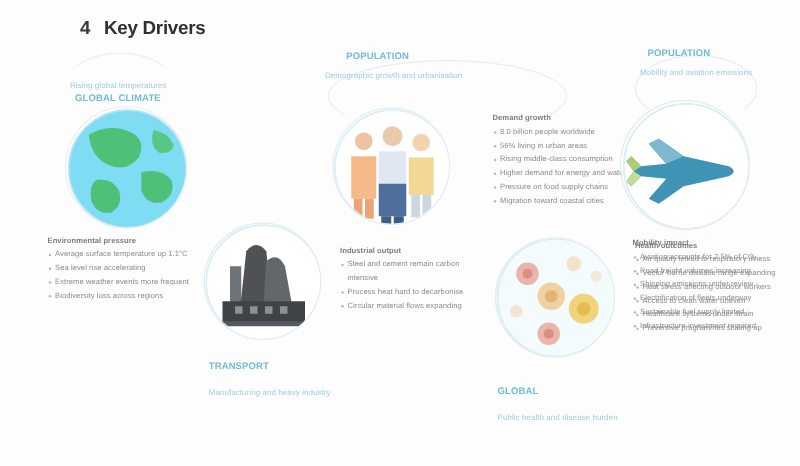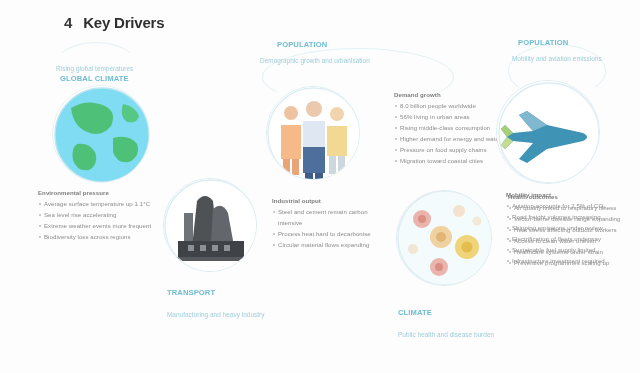--- a/index.html
+++ b/index.html
@@ -262,21 +262,21 @@
         <circle cx="42" cy="76" r="9" fill="#e9a79e" opacity="0.85"></circle>
         <circle cx="42" cy="76" r="4" fill="#d98a80" opacity="0.9"></circle>
         <circle cx="62" cy="20" r="6" fill="#f2dcc0" opacity="0.8"></circle>
         <circle cx="16" cy="58" r="5" fill="#f0ddc6" opacity="0.75"></circle>
         <circle cx="80" cy="30" r="4.5" fill="#f3e3cc" opacity="0.75"></circle>
         <circle cx="48" cy="47" r="47" fill="none" stroke="#dcecf2" stroke-width="1.4"></circle>
       </svg>
     </div>
   </div>
 
-  <div class="node-head" style="left:398px; top:308px;">CLIMATE</div>
+  <div class="node-head" style="left:398px; top:308px;">GLOBAL</div>
   <div class="node-sub" style="left:398px; top:330px; width:112px;">Public health and disease burden</div>
 
   <div class="textblock" style="left:508px; top:192px; width:122px;">
     <span class="tb-title">Health outcomes</span>
     <ul>
       <li>Air quality linked to respiratory illness</li>
       <li>Vector-borne disease range expanding</li>
       <li>Heat stress affecting outdoor workers</li>
       <li>Access to clean water uneven</li>
       <li>Healthcare systems under strain</li>

